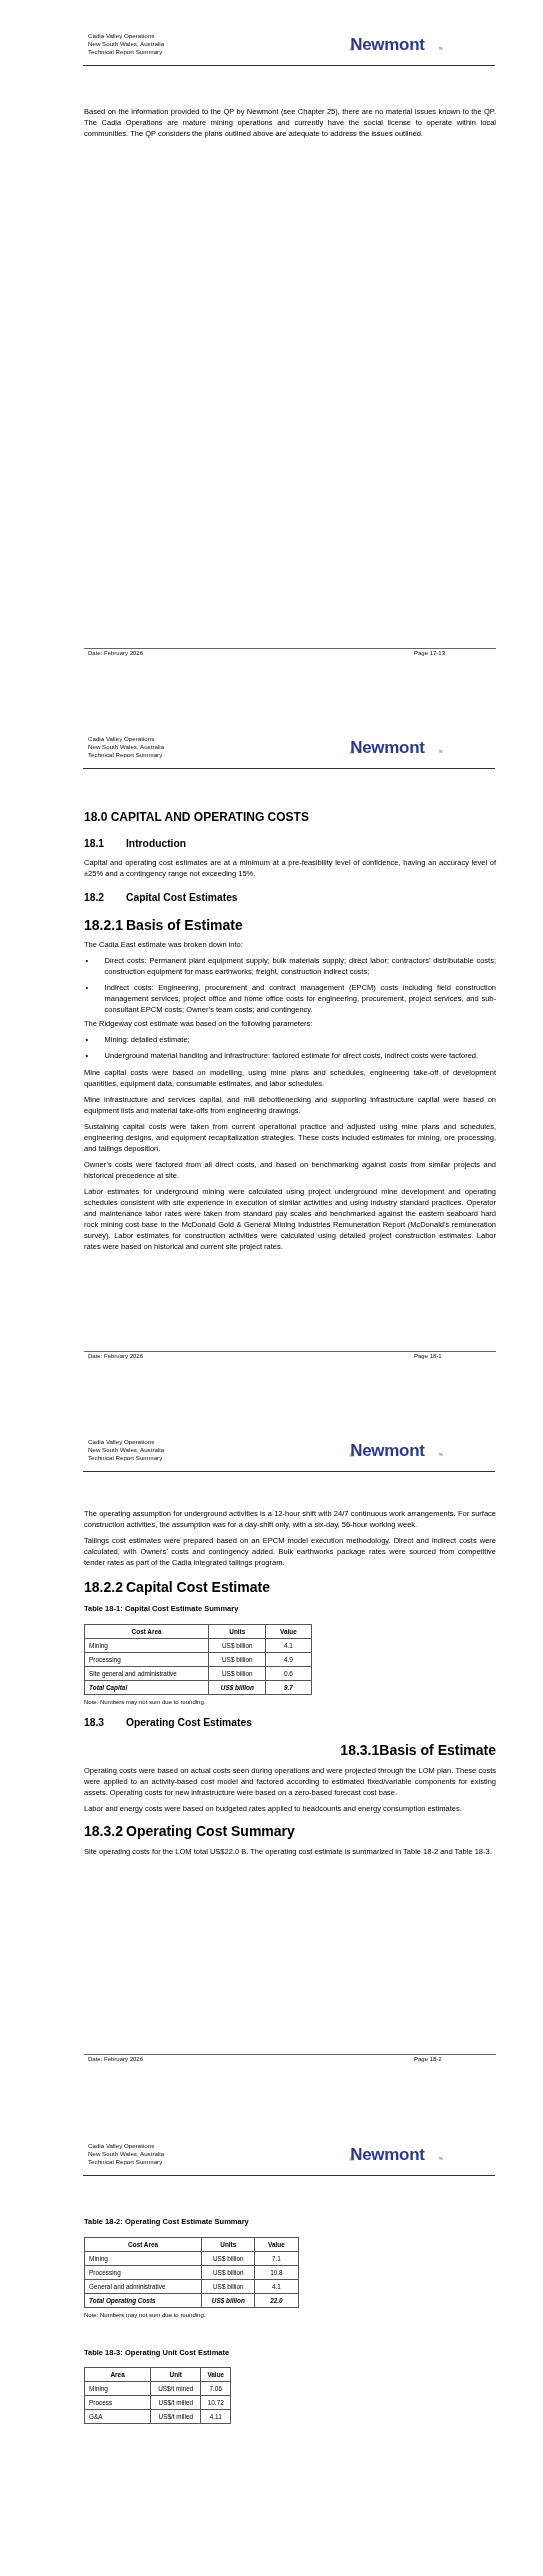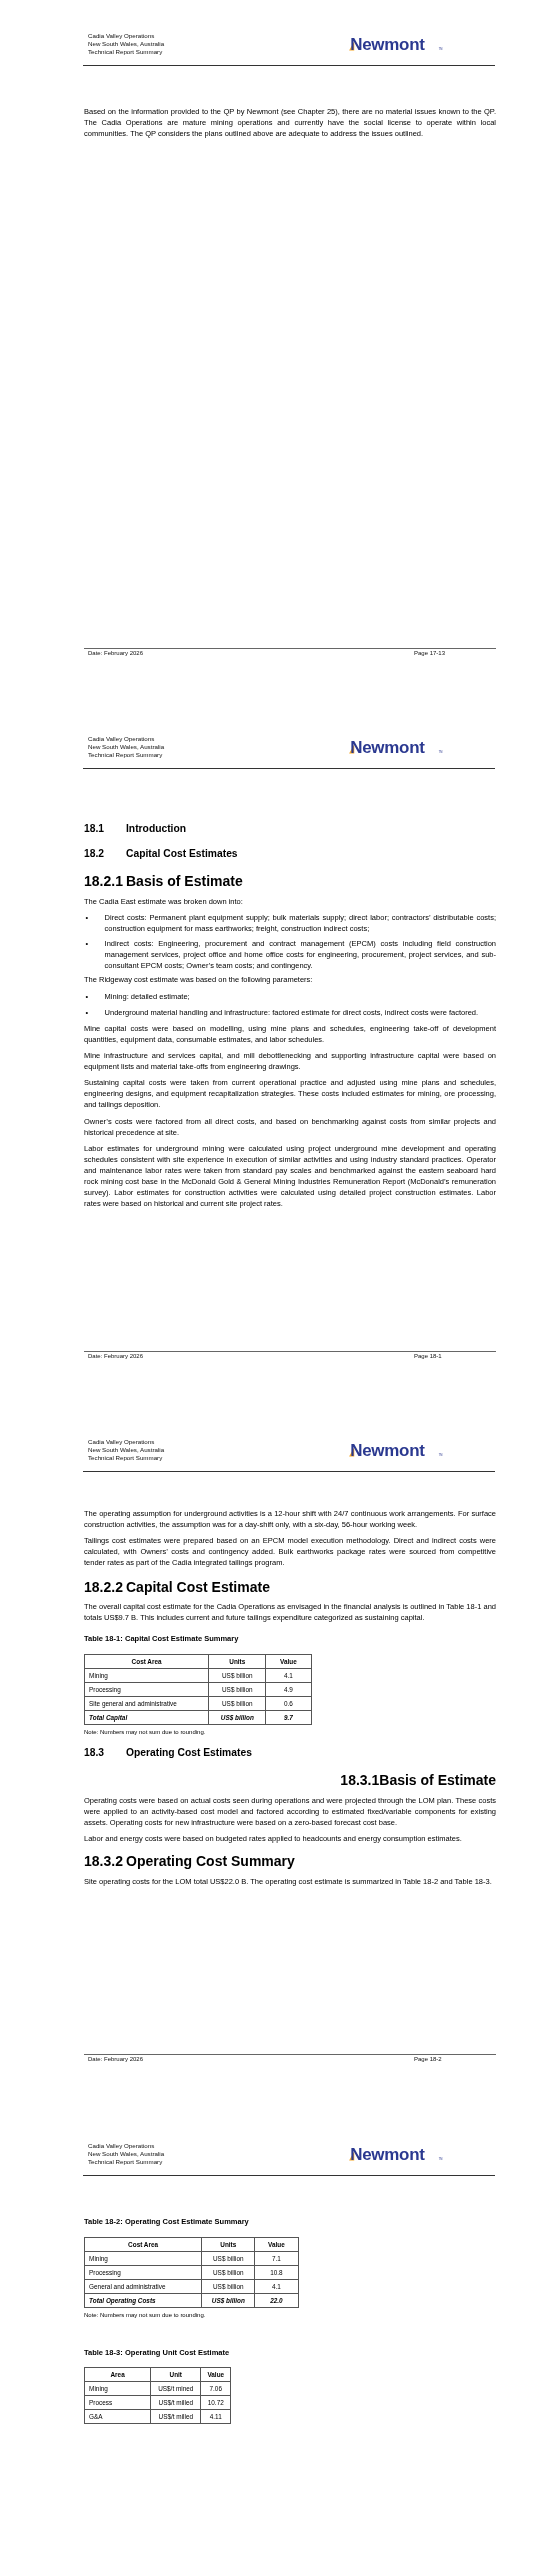--- a/index.html
+++ b/index.html
@@ -62,24 +62,26 @@
     <div>Technical Report Summary</div>
   </div>
   <svg class="logo" viewBox="0 0 190 34">
     <polygon points="2,30 12,12 12,30" fill="#f5a623"></polygon>
     <text x="4" y="29" font-family="Liberation Sans, sans-serif" font-weight="bold" font-size="33" fill="#2b3990" letter-spacing="-0.5">Newmont</text>
     <text x="176" y="30" font-family="Liberation Sans, sans-serif" font-size="5" fill="#2b3990">TM</text>
   </svg>
   <div class="hdr-rule"></div>
 
   <div class="content" style="top:107px;">
+    <h1 class="sec">18.0 CAPITAL AND OPERATING COSTS</h1>
 
     <h2 class="sec" style="margin-top:13.4px;">
       <span class="num">18.1</span><span>Introduction</span>
     </h2>
+    <p class="body" style="margin-top:7.2px;">Capital and operating cost estimates are at a minimum at a pre-feasibility level of confidence, having an accuracy level of ±25% and a contingency range not exceeding 15%.</p>
 
     <h2 class="sec" style="margin-top:12.4px;">
       <span class="num">18.2</span><span>Capital Cost Estimates</span>
     </h2>
 
     <h3 class="sec" style="margin-top:15.5px;">
       <span class="num3">18.2.1</span><span>Basis of Estimate</span>
     </h3>
 
     <p class="body" style="margin-top:8.2px;">The Cadia East estimate was broken down into:</p>
@@ -117,21 +119,20 @@
   </svg>
   <div class="hdr-rule"></div>
 
   <div class="content" style="top:102px;">
     <p class="body">The operating assumption for underground activities is a 12-hour shift with 24/7 continuous work arrangements.  For surface construction activities, the assumption was for a day-shift only, with a six-day, 56-hour working week.</p>
     <p class="body" style="margin-top:5.2px;">Tailings cost estimates were prepared based on an EPCM model execution methodology.  Direct and indirect costs were calculated, with Owners’ costs and contingency added.  Bulk earthworks package rates were sourced from competitive tender rates as part of the Cadia integrated tailings program.</p>
 
     <h3 class="sec" style="margin-top:13.4px;">
       <span class="num3">18.2.2</span><span>Capital Cost Estimate</span>
     </h3>
-    <p class="body" style="margin-top:8.2px;">The overall capital cost estimate for the Cadia Operations as envisaged in the financial analysis is outlined in Table 18-1 and totals US$9.7 B.  This includes current and future tailings expenditure categorized as sustaining capital.</p>
 
     <p class="tcap" style="margin-top:11.3px;">
       <span class="tnum">Table 18-1:</span><span>Capital Cost Estimate Summary</span>
     </p>
     <table class="dt" style="margin-top:10.3px;">
       <thead>
         <tr>
           <th style="width:115px;">Cost Area</th>
           <th style="width:48px;">Units</th>
           <th style="width:36px;">Value</th>

